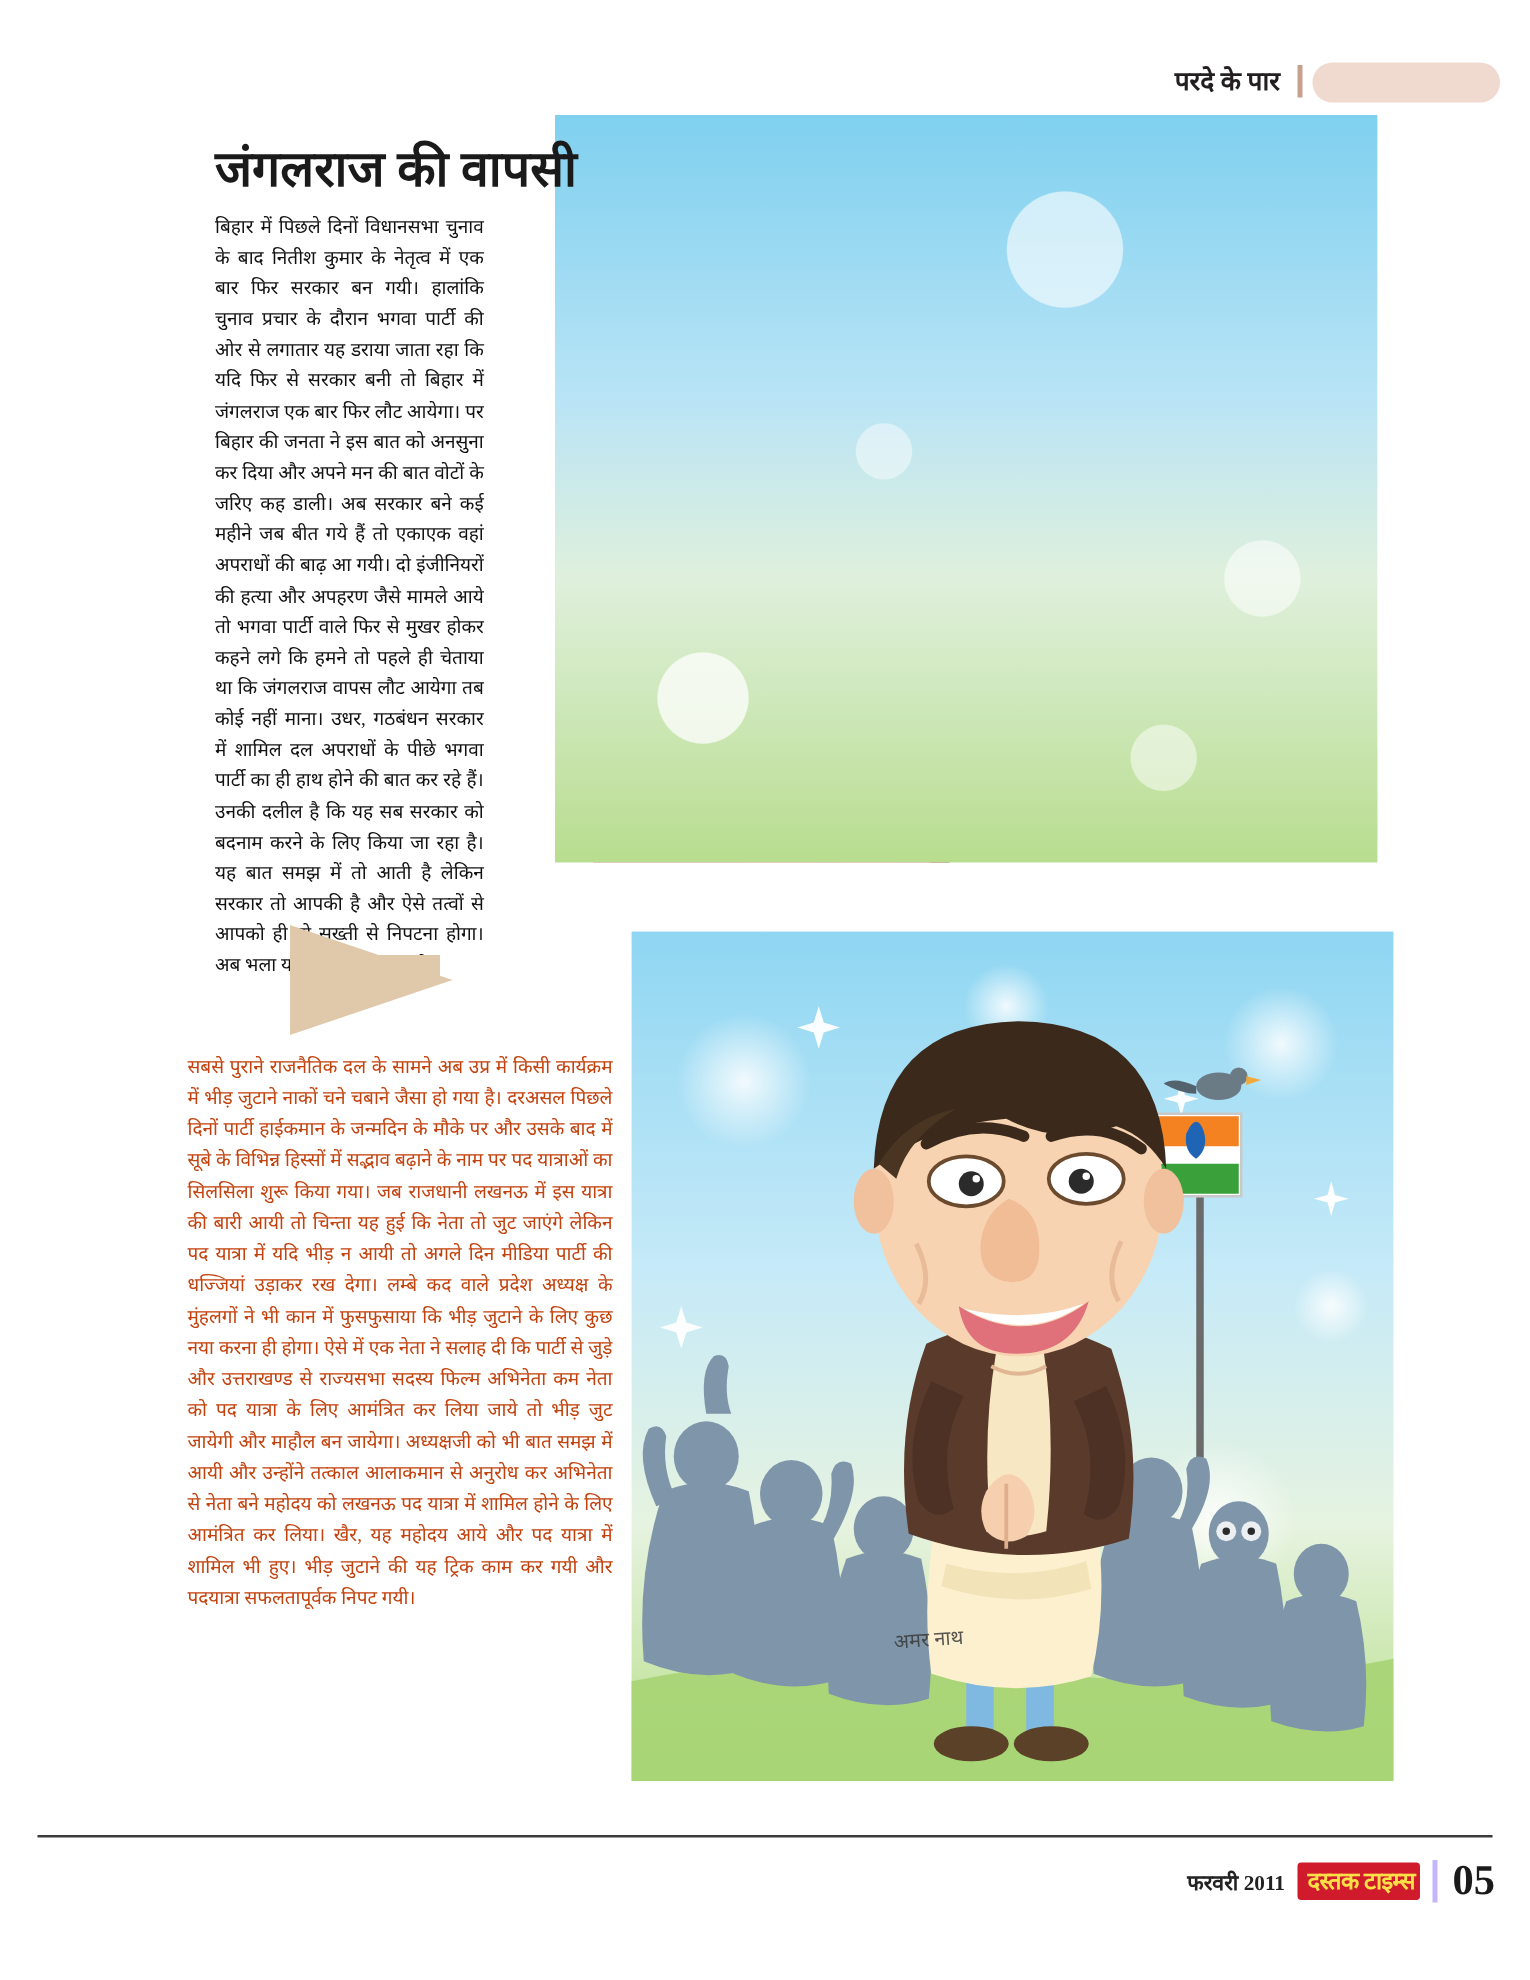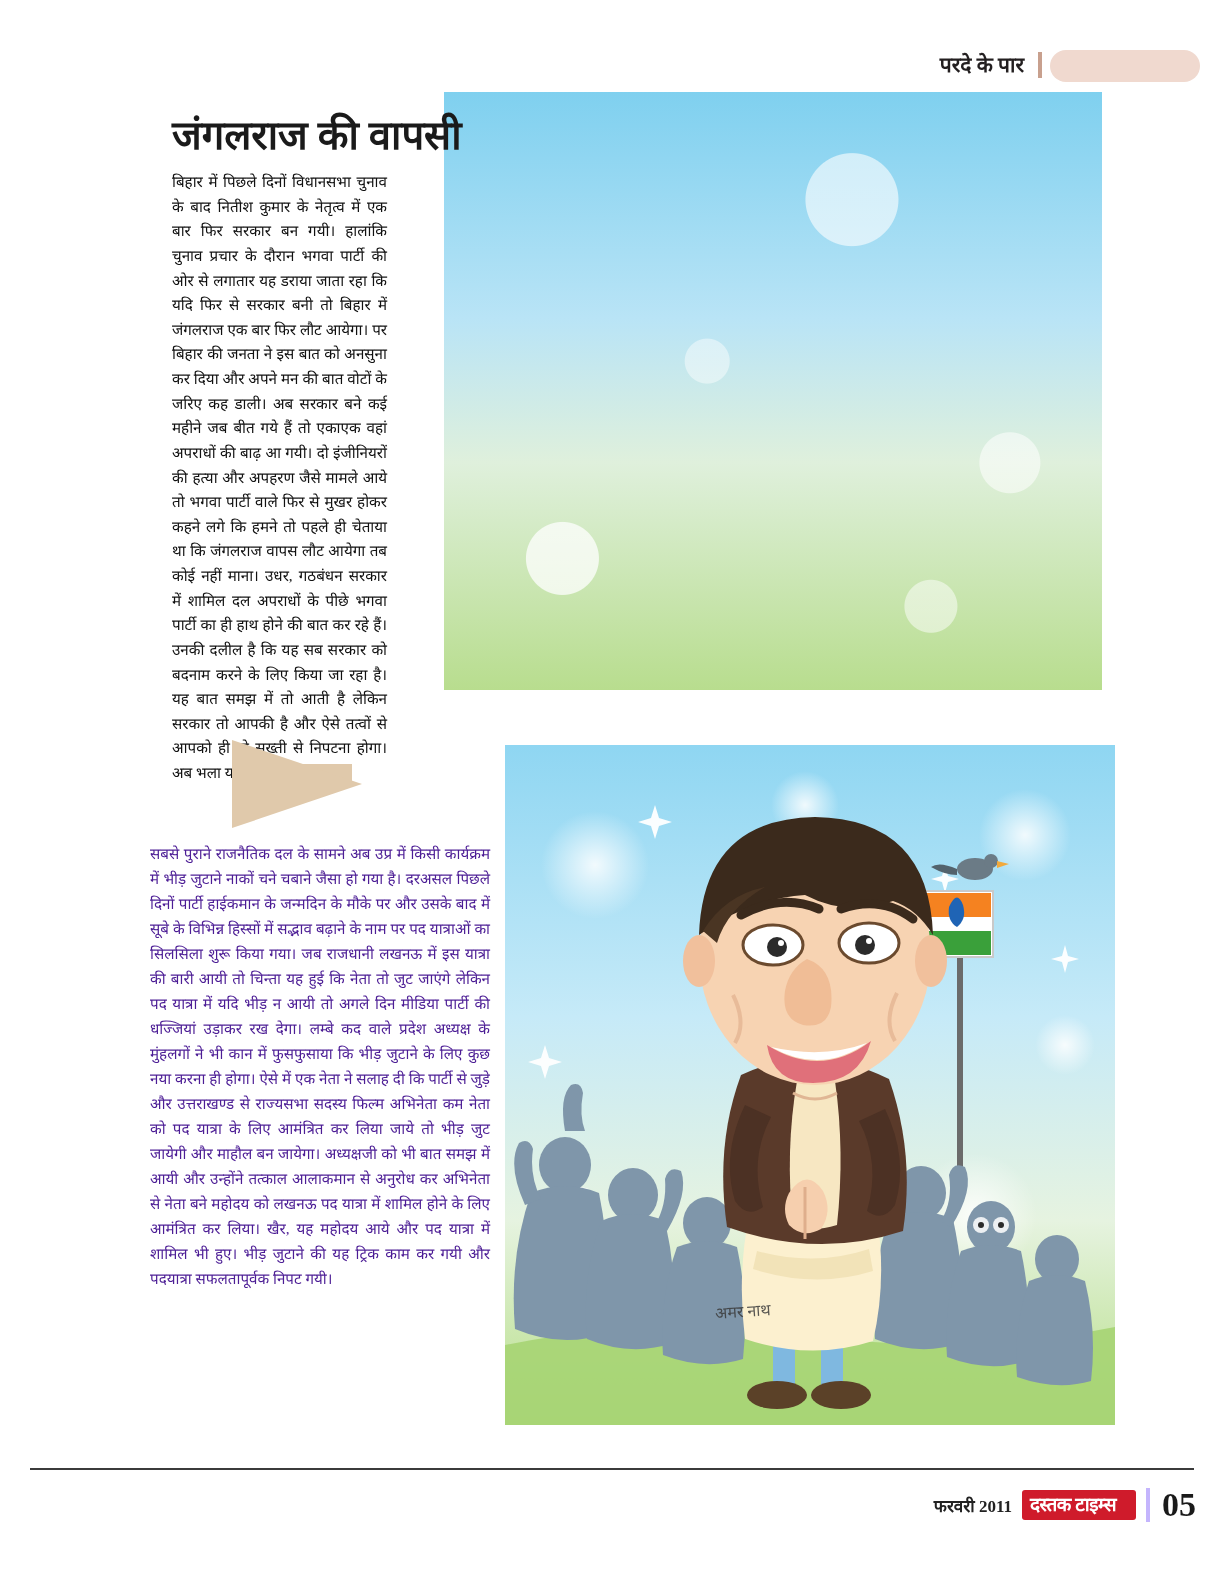--- a/index.html
+++ b/index.html
@@ -119,21 +119,21 @@
     font-size: 40px;
   }
   .art2 .body {
     position: absolute;
     left: 150px;
     top: 96px;
     width: 340px;
     font-size: 15.2px;
     line-height: 1.645;
     text-align: justify;
-    color: #4c1d95;
+    color: #c2410c;
   }
   .art2 .illus {
     position: absolute;
     left: 505px;
     top: 0px;
     width: 610px;
     height: 680px;
     overflow: hidden;
   }
 
@@ -156,23 +156,23 @@
     gap: 10px;
   }
   .footer-date {
     font-size: 17px;
     font-weight: bold;
     color: #222;
   }
   .footer-logo {
     font-size: 19px;
     font-weight: bold;
-    color: #ffffff;
+    color: #fde047;
     background: #cf1b2b;
-    padding: 1px 20px 3px 8px;
+    padding: 1px 4px 3px 8px;
     border-radius: 3px;
     letter-spacing: -0.5px;
   }
   .footer-pagenum {
     font-size: 34px;
     font-weight: bold;
     color: #1a1a1a;
     padding-left: 12px;
     border-left: 4px solid #c4b5fd;
     line-height: 1;

